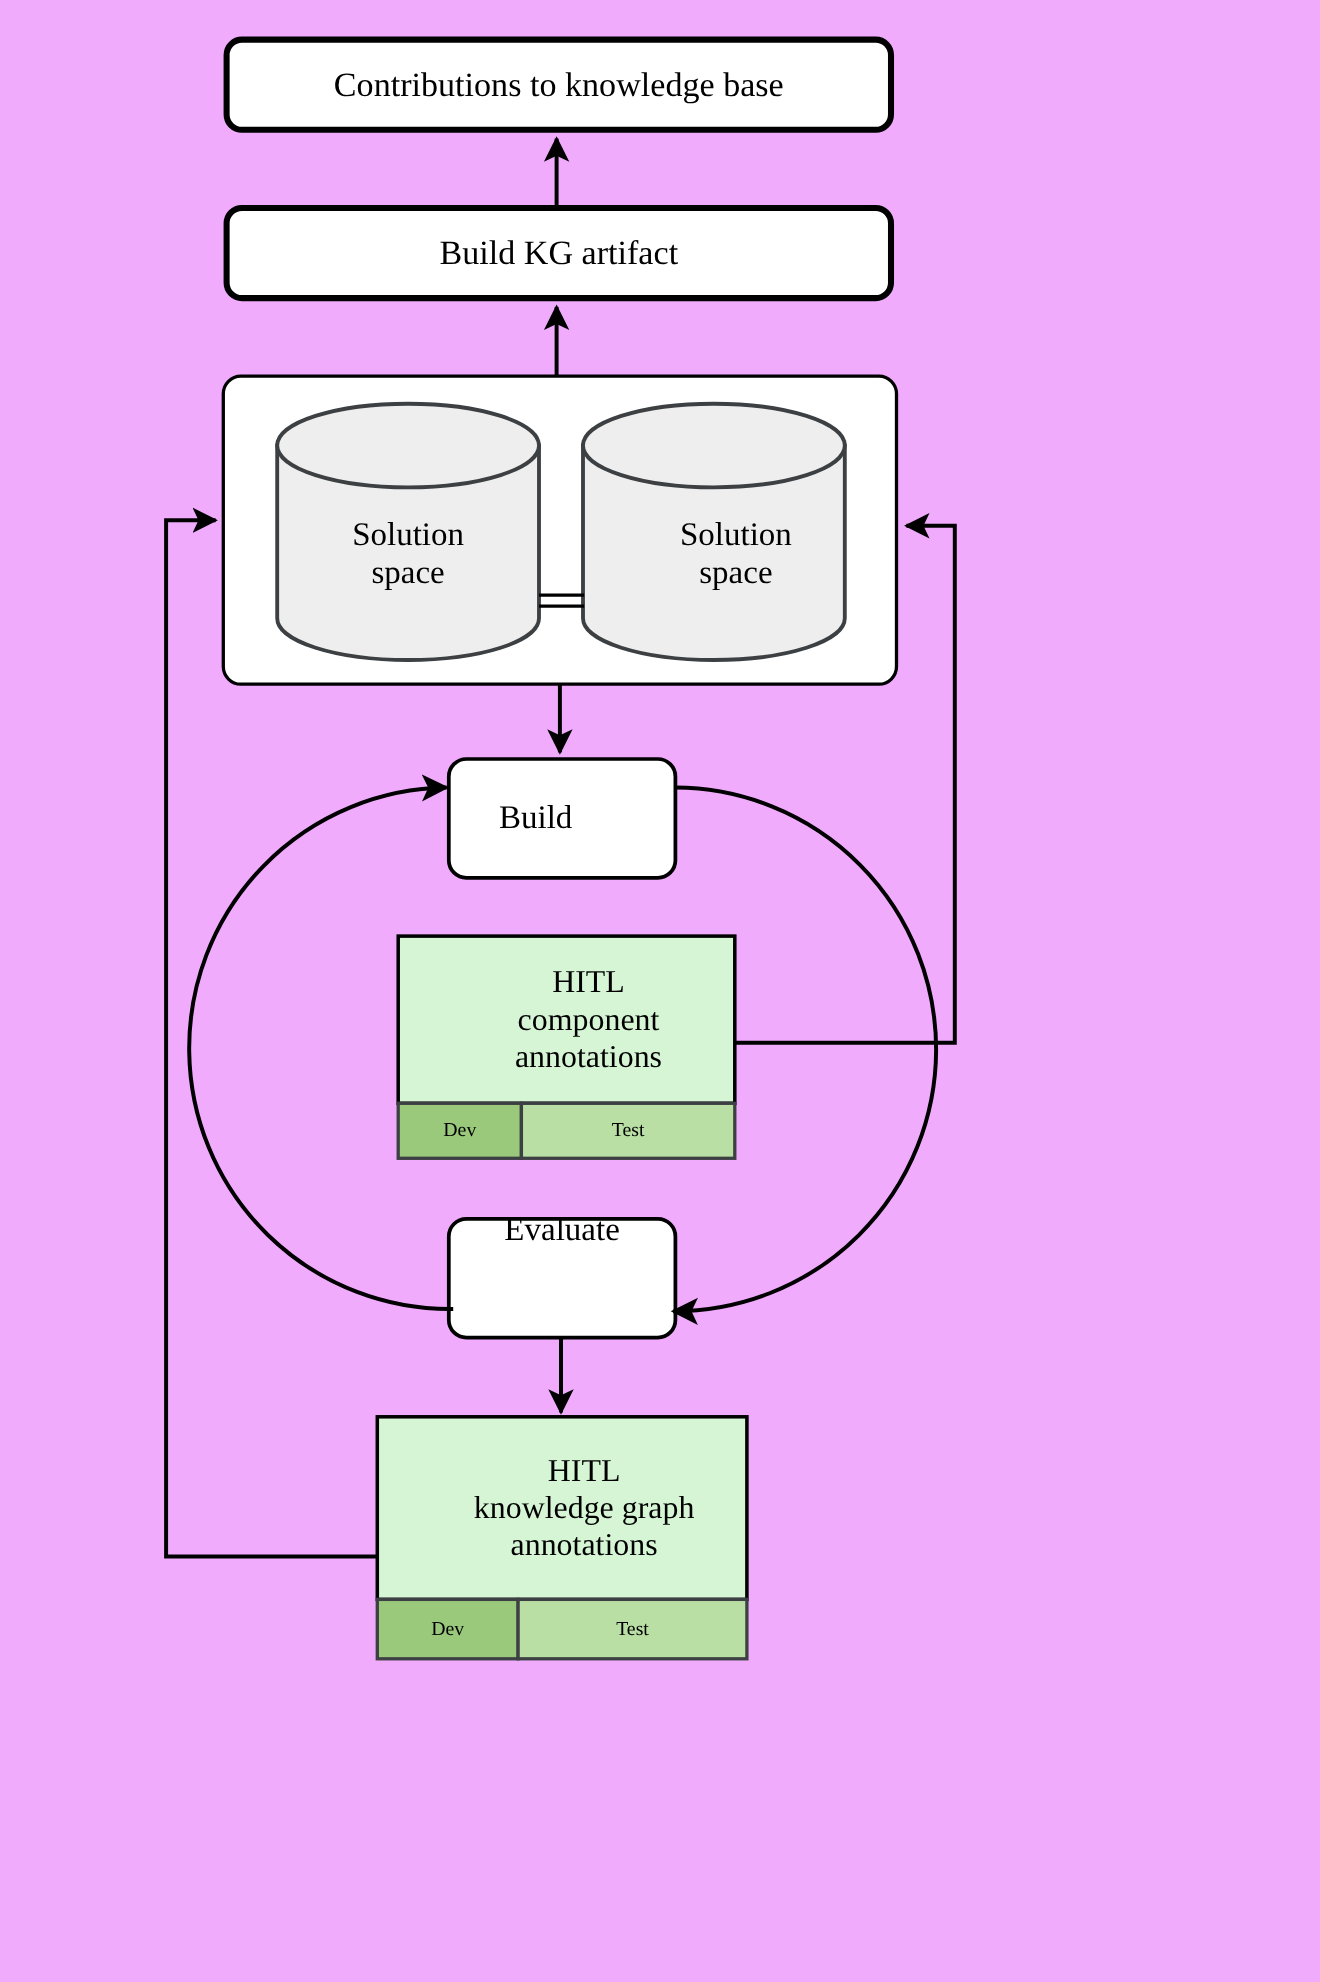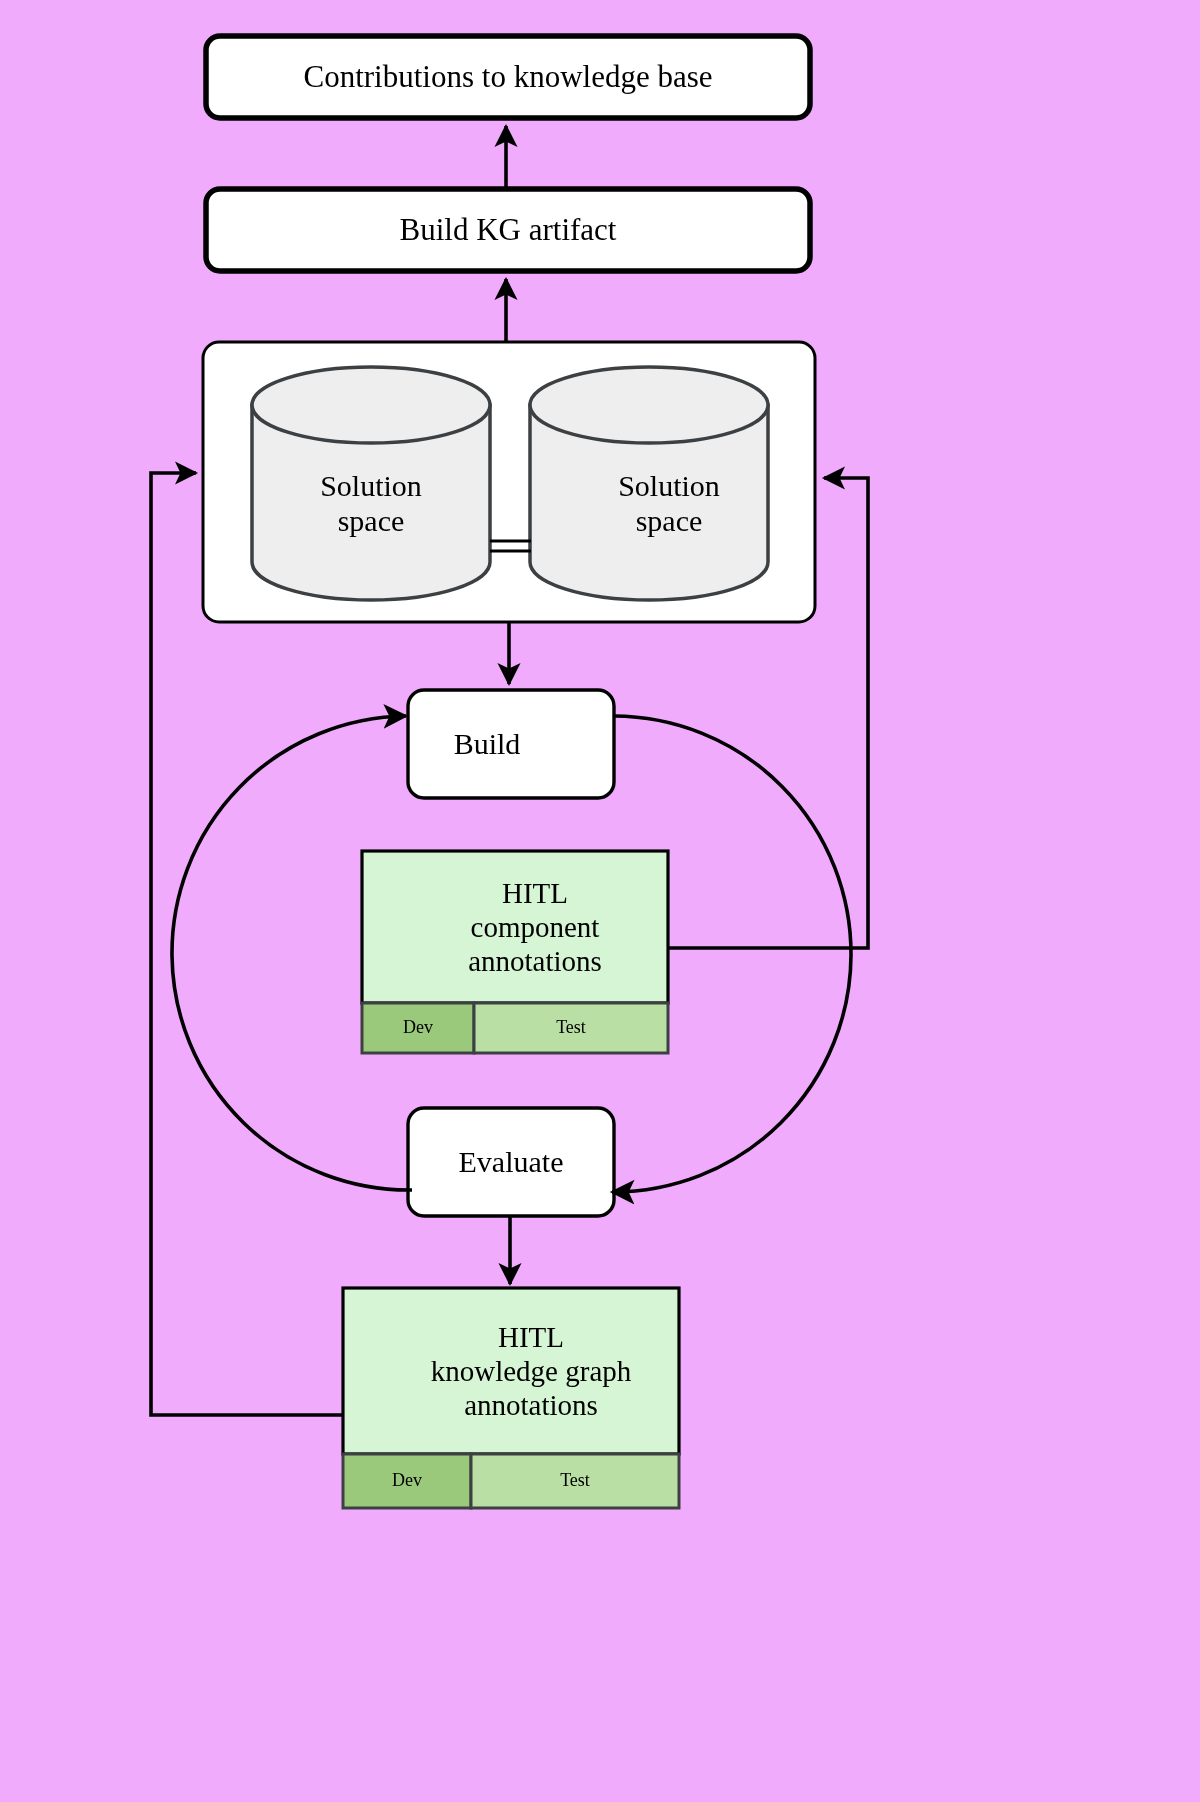--- a/index.html
+++ b/index.html
@@ -125,21 +125,21 @@
   <div class="node-label lbl-xl" style="left:206px; top:189px; width:604px; height:82px;">Build KG artifact</div>
 
   <div class="node-label lbl-lg" style="left:252px; top:443px; width:238px; height:120px;">Solution
 space</div>
 
   <div class="node-label lbl-lg" style="left:550px; top:443px; width:238px; height:120px;">Solution
 space</div>
 
   <div class="node-label lbl-lg" style="left:384px; top:690px; width:206px; height:108px;">Build</div>
 
-  <div class="node-label lbl-lg" style="left:408px; top:1108px; width:206px; height:108px;border-radius:28px;">Evaluate</div>
+  <div class="node-label lbl-lg" style="left:408px; top:1064px; width:206px; height:108px;border-radius:28px;">Evaluate</div>
 
   <div class="node-label lbl-md" style="left:362px; top:851px; width:306px; height:152px;">HITL
 component
 annotations</div>
 
   <div class="node-label lbl-sm" style="left:362px; top:1003px; width:112px; height:50px;">Dev</div>
 
   <div class="node-label lbl-sm" style="left:474px; top:1003px; width:194px; height:50px;">Test</div>
 
   <div class="node-label lbl-md" style="left:343px; top:1288px; width:336px; height:166px;">HITL

